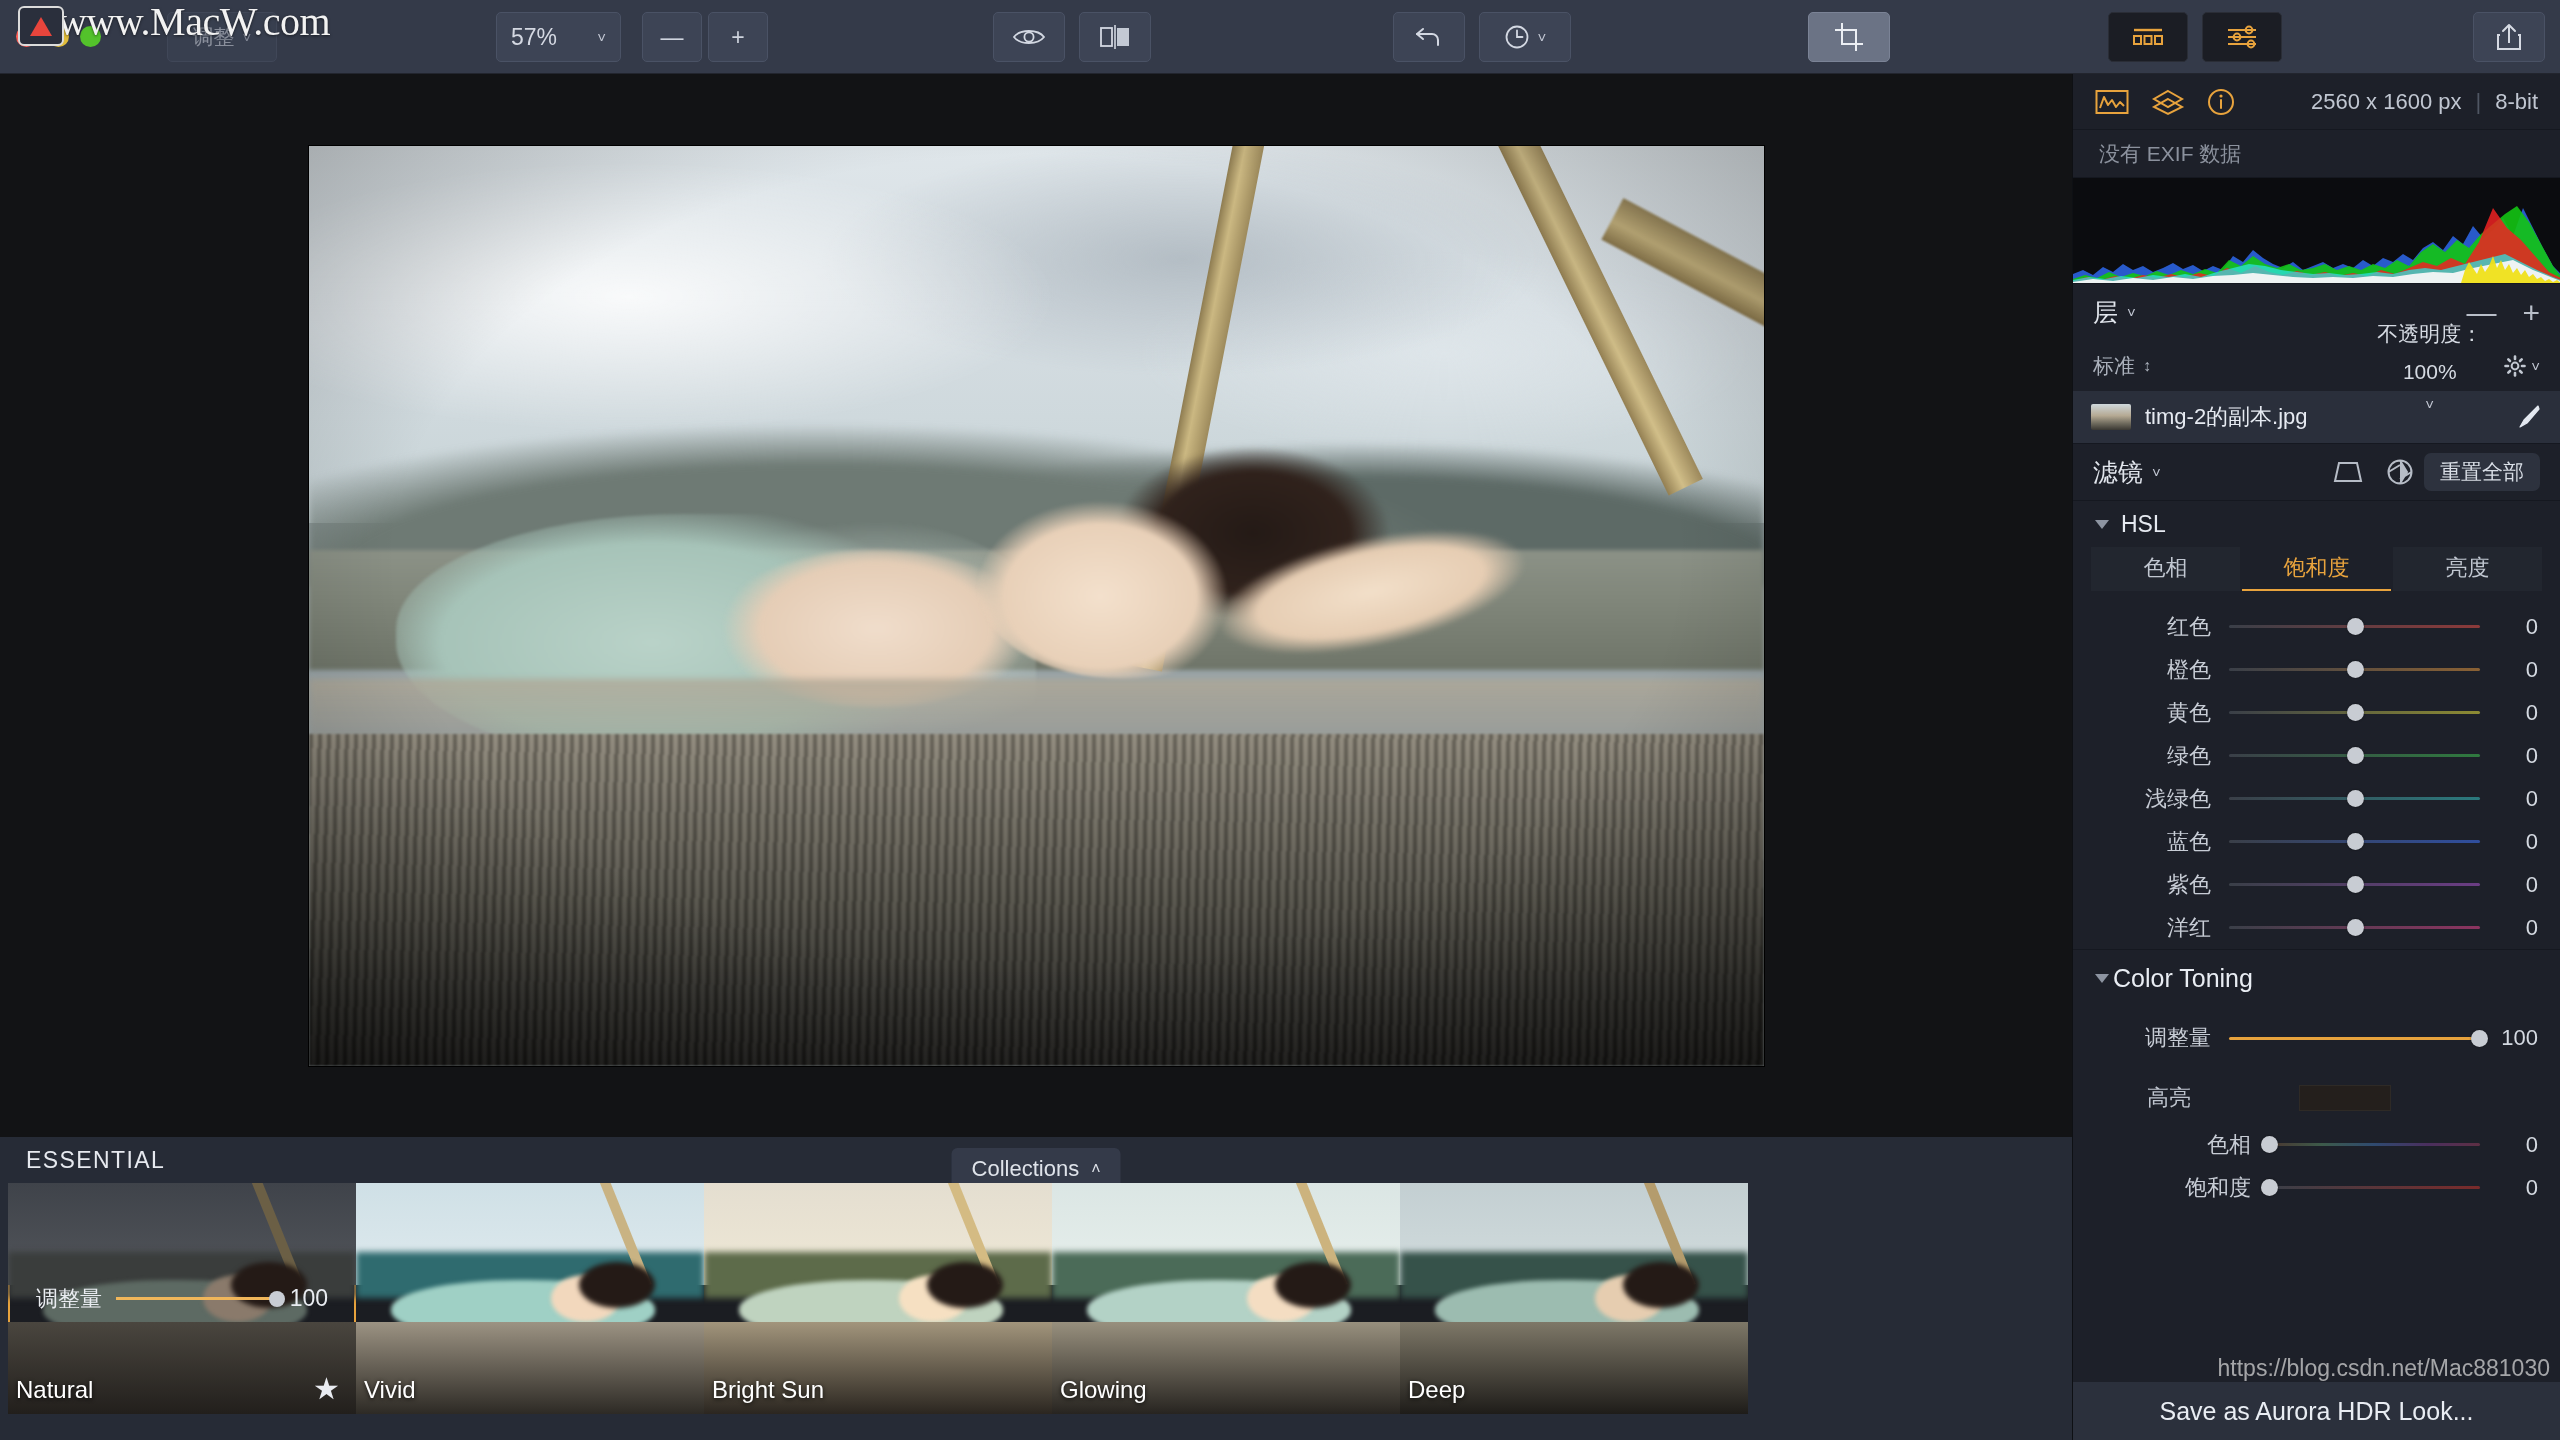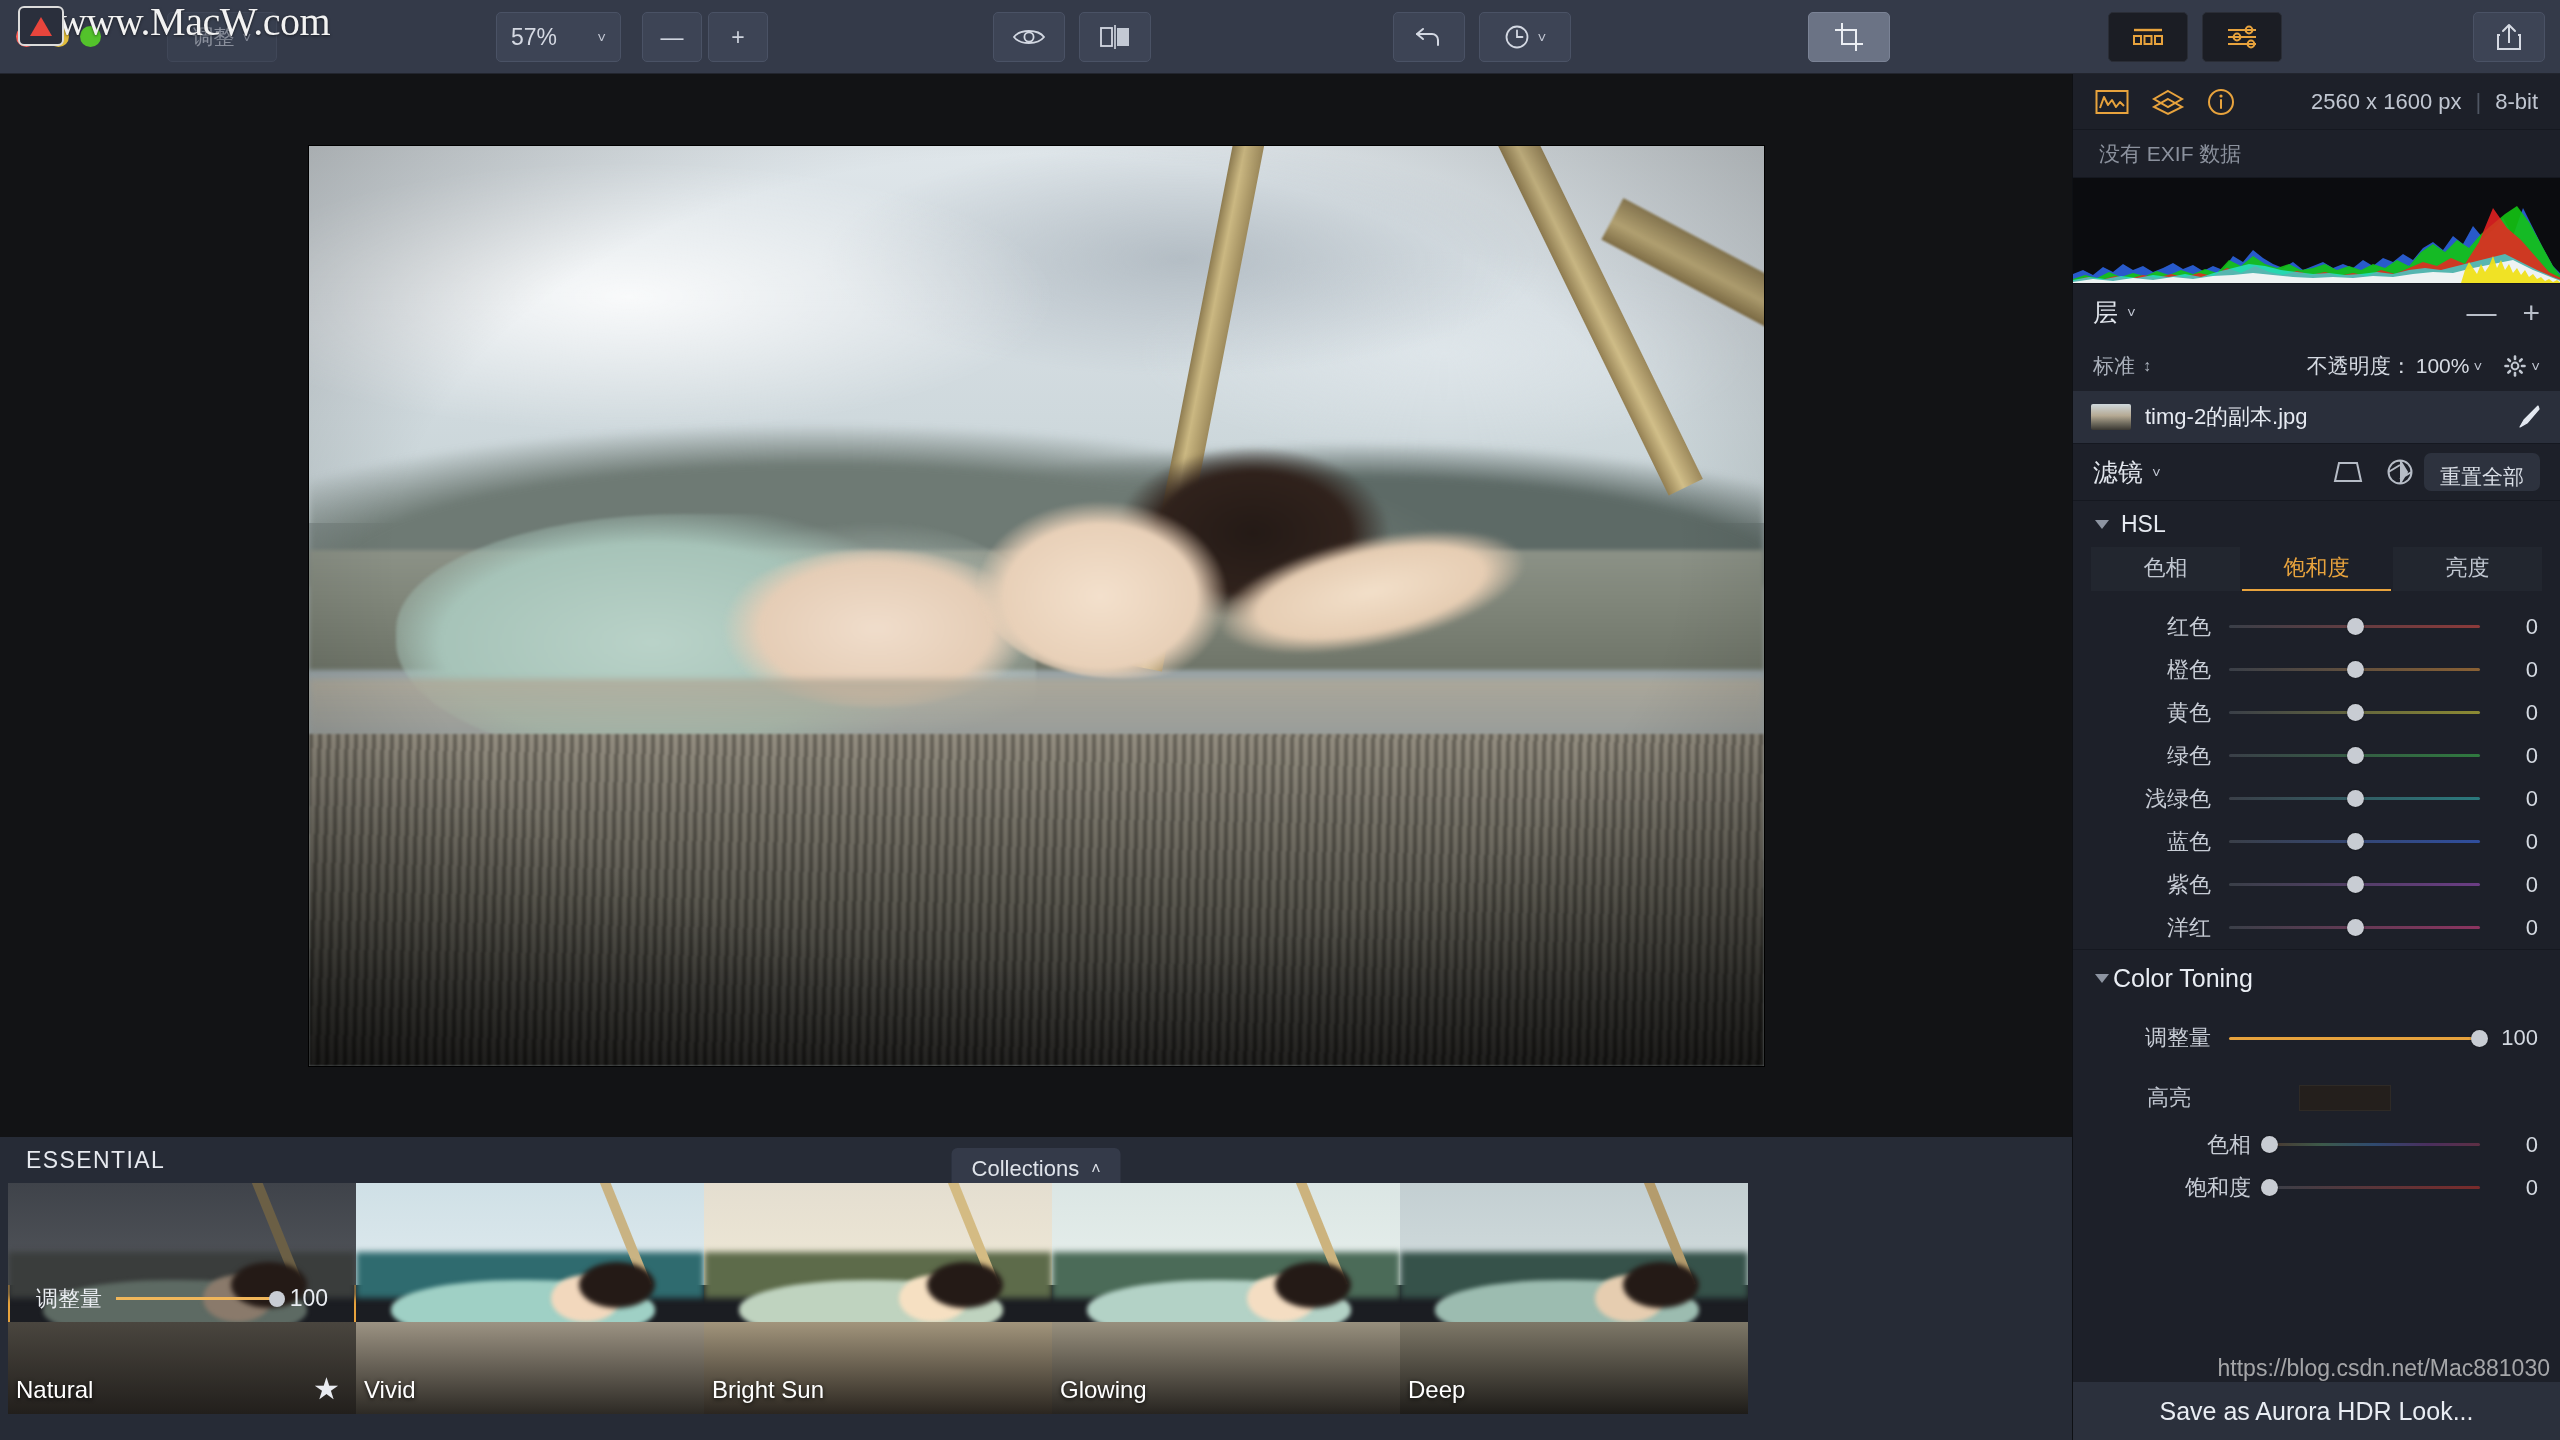--- a/index.html
+++ b/index.html
@@ -253,42 +253,42 @@
   }
   .sect-head .ttl { display:flex; align-items:center; gap:9px; }
   .sect-head .spacer { flex:1; }
   .sect-head .act { color:#b9bfc9; font-size:30px; margin-left:26px; }
 
   .layer-opts {
     height:50px; display:flex; align-items:center; padding:0 20px;
     color:#aab0bb; font-size:21px; background:#1d2029;
   }
   .layer-opts .blend { display:flex; align-items:center; gap:8px; }
-  .layer-opts .opac { margin-left:auto; display:flex; align-items:center; gap:4px; color:#d5dae2; }
+  .layer-opts .opac { margin-left:auto; display:flex; align-items:center; gap:12px; color:#d5dae2;flex-direction:column; }
   .layer-opts .gear { margin-left:22px; display:flex; align-items:center; gap:5px; color:#b8bec8; }
 
   .layer-row {
     height:52px; background:#2a2f3b; display:flex; align-items:center; padding:0 18px; gap:14px;
   }
   .layer-thumb {
     width:40px;height:26px;border-radius:2px;
     background:linear-gradient(180deg,#cfd8dc 0%,#b5a993 45%,#6e6a5d 75%,#3a3833 100%);
   }
   .layer-name { color:#e6eaf1; font-size:22px; flex:1; }
   .brush { color:#dfe4ec; font-size:23px; }
 
   .filters-head {
     height:58px; display:flex; align-items:center; padding:0 20px;
     background:#1d2029; border-top:1px solid #151820; border-bottom:1px solid #151820;
   }
   .filters-head .ttl { color:#e2e6ed; font-size:25px; display:flex; align-items:center; gap:9px; }
   .filters-head .spacer { flex:1; }
   .reset-btn {
     background:#2d323e; border-radius:7px; height:38px; padding:0 16px;
-    display:flex;align-items:flex-end; color:#d9dee6; font-size:21px; margin-left:10px;
+    display:flex;align-items:center; color:#d9dee6; font-size:21px; margin-left:10px;
   }
 
   .grp-head {
     height:46px; display:flex; align-items:center; gap:12px; padding:0 22px;
     color:#e6eaf1; font-size:23px; background:#1d2029;
   }
   .tri { width:0;height:0;border-left:7px solid transparent;border-right:7px solid transparent;border-top:9px solid #8d94a1; }
 
   .tabs { display:flex; padding:0 18px 0 18px; gap:2px; }
   .tab {

